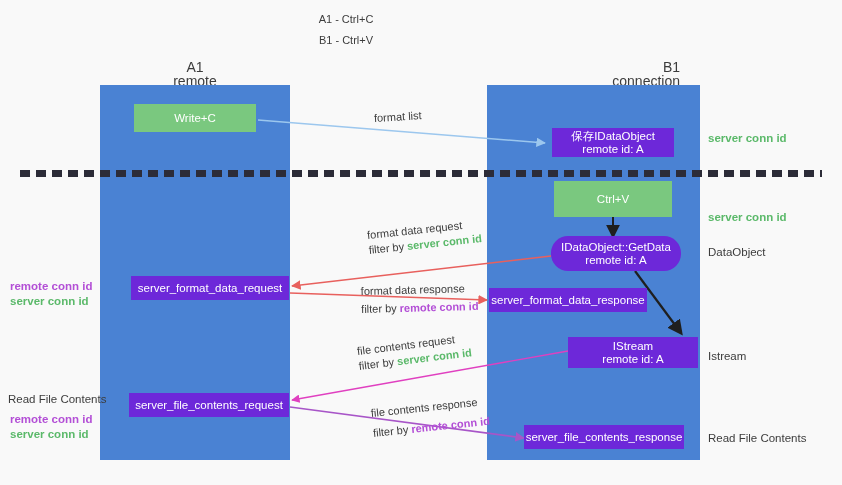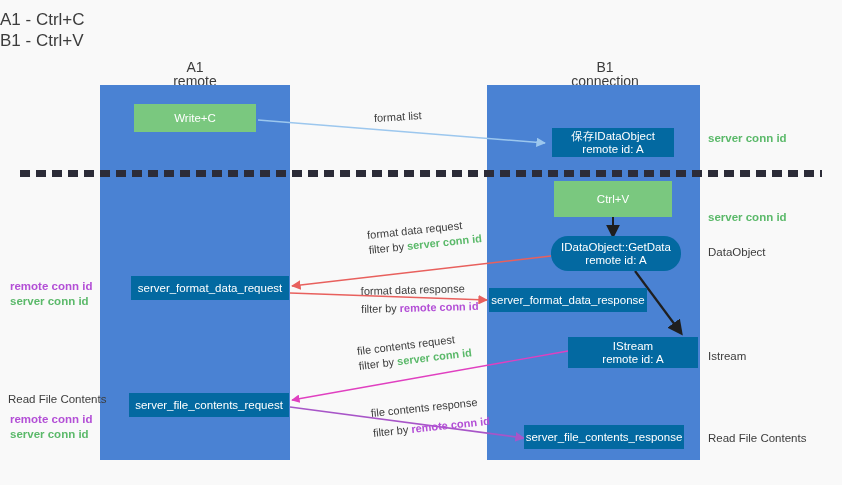--- a/index.html
+++ b/index.html
@@ -9,41 +9,41 @@
     font-family:"Liberation Sans","DejaVu Sans",sans-serif;
     position:relative;
     overflow:hidden;
     -webkit-font-smoothing:antialiased;
   }
   #stage{position:absolute;left:0;top:0;width:842px;height:485px;}
 
   
   .title{
     position:absolute;left:0;top:9px;width:692px;
-    font-size:17px;color:#3c3c3c;line-height:21px;
+    text-align:center;font-size:11px;color:#3c3c3c;line-height:21px;
     white-space:pre;
   }
 
   
   .colhead{
     position:absolute;text-align:center;font-size:14px;color:#3c3c3c;
     line-height:14px;white-space:pre;
   }
 
   
   .lane{position:absolute;background:#4a82d3;}
 
   
   .box{
     position:absolute;display:flex;align-items:center;justify-content:center;
     text-align:center;color:#ffffff;font-size:11.5px;line-height:13px;
     white-space:pre;box-sizing:border-box;
   }
   .box.green{background:#7ac87f;}
-  .box.orange{background:#0369a1;}
+  .box.orange{background:#6d28d9;}
 
   
   .sidelabel{
     position:absolute;font-size:11.5px;color:#3c3c3c;line-height:15px;
     white-space:pre;
   }
   .lbl-green{color:#5bb96a;font-weight:bold;}
   .lbl-purple{color:#b34fd6;font-weight:bold;}
   .lbl-plain{color:#3c3c3c;}
 
@@ -68,21 +68,21 @@
 </head>
 <body>
 
 <div id="stage">
 
   <div class="title">A1 - Ctrl+C
 B1 - Ctrl+V</div>
 
   <div class="colhead" style="left:120px;top:60px;width:150px;">A1
 remote</div>
-  <div class="colhead" style="left:530px;top:60px;width:150px;">B1
+  <div class="colhead" style="left:530px;top:60px;width:150px;text-align:right;">B1
 connection</div>
 
   <div class="lane" style="left:100px;top:85px;width:190px;height:375px;"></div>
   <div class="lane" style="left:487px;top:85px;width:213px;height:375px;"></div>
 
   <svg class="overlay">
     <defs>
       <marker id="ah-blue" viewBox="0 0 10 10" refX="9" refY="5" markerWidth="6" markerHeight="6" orient="auto-start-reverse">
         <path d="M 0 0 L 10 5 L 0 10 z" fill="#9cc7ee"></path>
       </marker>

